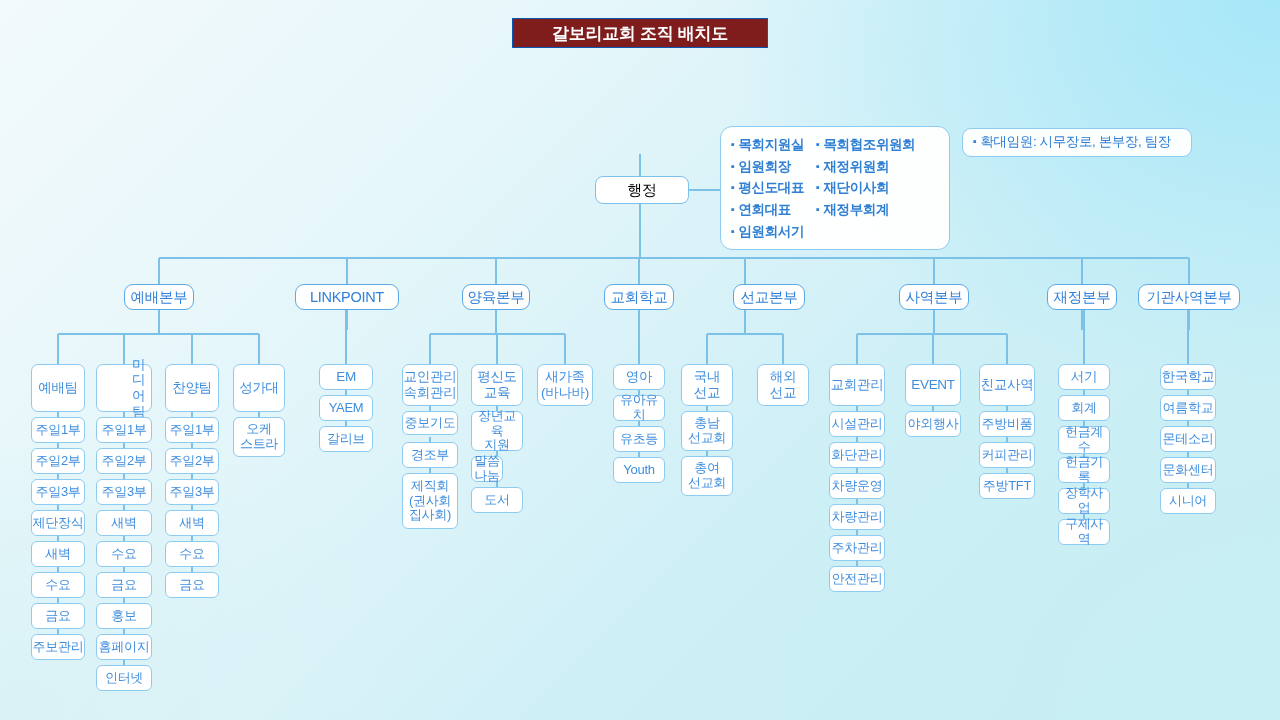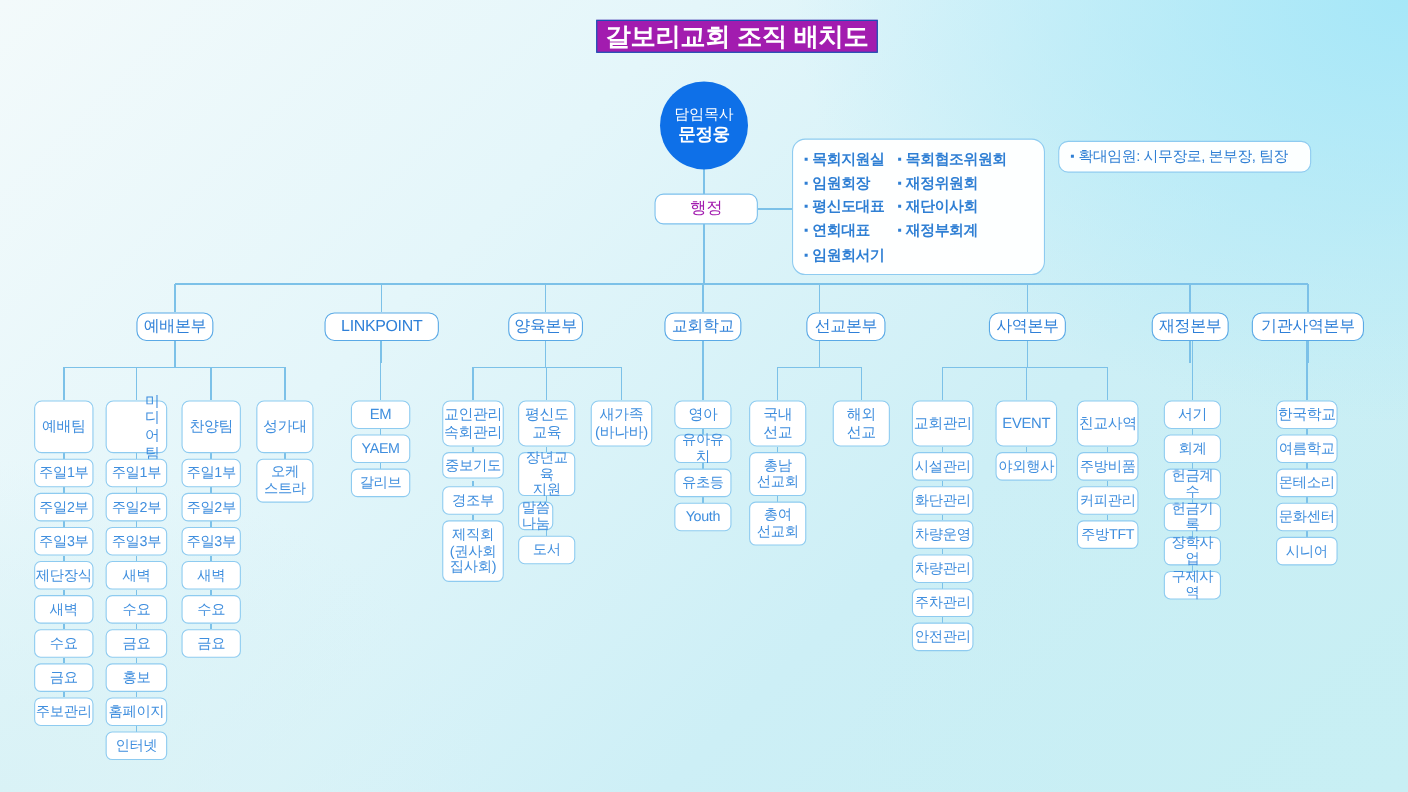--- a/index.html
+++ b/index.html
@@ -30,44 +30,43 @@
     background: #ffffff;
     border: 1.4px solid #8ecbf0;
     border-radius: 7px;
     line-height: 1.15;
     white-space: pre-line;
     letter-spacing: -0.3px;
   }
   .node.dept      { border-radius: 9px; font-size: 14.5px; border-color: #5aa9e6; color: #2f80d8; }
   .node.team      { font-size: 13.5px; }
   .node.leaf      { font-size: 13px; border-radius: 6px; }
-  .node.admin     { font-size: 15px; border-radius: 8px; border-color: #7dc0ed; color: #a21caf; }
+  .node.admin     { font-size: 15px; border-radius: 8px; border-color: #7dc0ed; color: #000000; }
 
   .circle {
     position: absolute;
     border-radius: 50%;
     background: #0e70e8;
     color: #ffffff;
     display: flex; flex-direction: column;
     align-items: center; justify-content: center;
     line-height: 1.2;
   }
   .circle .role { font-size: 13.5px; font-weight: 400; }
   .circle .name { font-size: 16px; font-weight: 700; letter-spacing: -0.4px; }
 
   .title-bar {
     position: absolute;
     display: flex; align-items: center; justify-content: center;
-    background: #a21caf;
+    background: #7f1d1d;
     border: 1.5px solid #0b57b5;
     color: #ffffff;
-    font-size: 23px;
+    font-size: 17px;
     font-weight: 700;
     letter-spacing: -0.3px;
-    margin-left: 30px;
   }
 
   .panel {
     position: absolute;
     background: rgba(255,255,255,0.96);
     border: 1.4px solid #8ecbf0;
     border-radius: 12px;
     color: #2f7fd4;
   }
   .panel .cols { display: flex; padding: 9px 12px 8px 10px; gap: 12px; }
@@ -189,24 +188,20 @@
       <line x1="1188" y1="452" x2="1188" y2="457" stroke="#7cc1e8" stroke-width="1.4" shape-rendering="crispEdges"></line>
       <line x1="1188" y1="483" x2="1188" y2="488" stroke="#7cc1e8" stroke-width="1.4" shape-rendering="crispEdges"></line>
       <line x1="1188" y1="310" x2="1188" y2="364" stroke="#7cc1e8" stroke-width="1.4" shape-rendering="crispEdges"></line>
       <line x1="1189" y1="310" x2="1189" y2="330" stroke="#7cc1e8" stroke-width="1.4" shape-rendering="crispEdges"></line>
     </svg>
 
   <div class="title-bar" style="left: 512px; top: 18px; width: 256px; height: 30px;">
     <span>갈보리교회 조직 배치도</span>
   </div>
 
-  <div class="circle" style="left: 600px; top: 74px; height: 80px; width: 80px;">
-    <span class="role">담임목사</span>
-    <span class="name">문정웅</span>
-  </div>
 
   <div class="node admin" style="left: 595px; top: 176px; width: 94px; height: 28px;">
     <span>행정</span>
   </div>
 
   <div class="panel" style="left: 720px; top: 126px; width: 230px; min-height: 114px; font-weight: bold;">
     <div class="cols">
       <ul class="col" id="comm-col1">
           <li>목회지원실</li>
           <li>임원회장</li>

